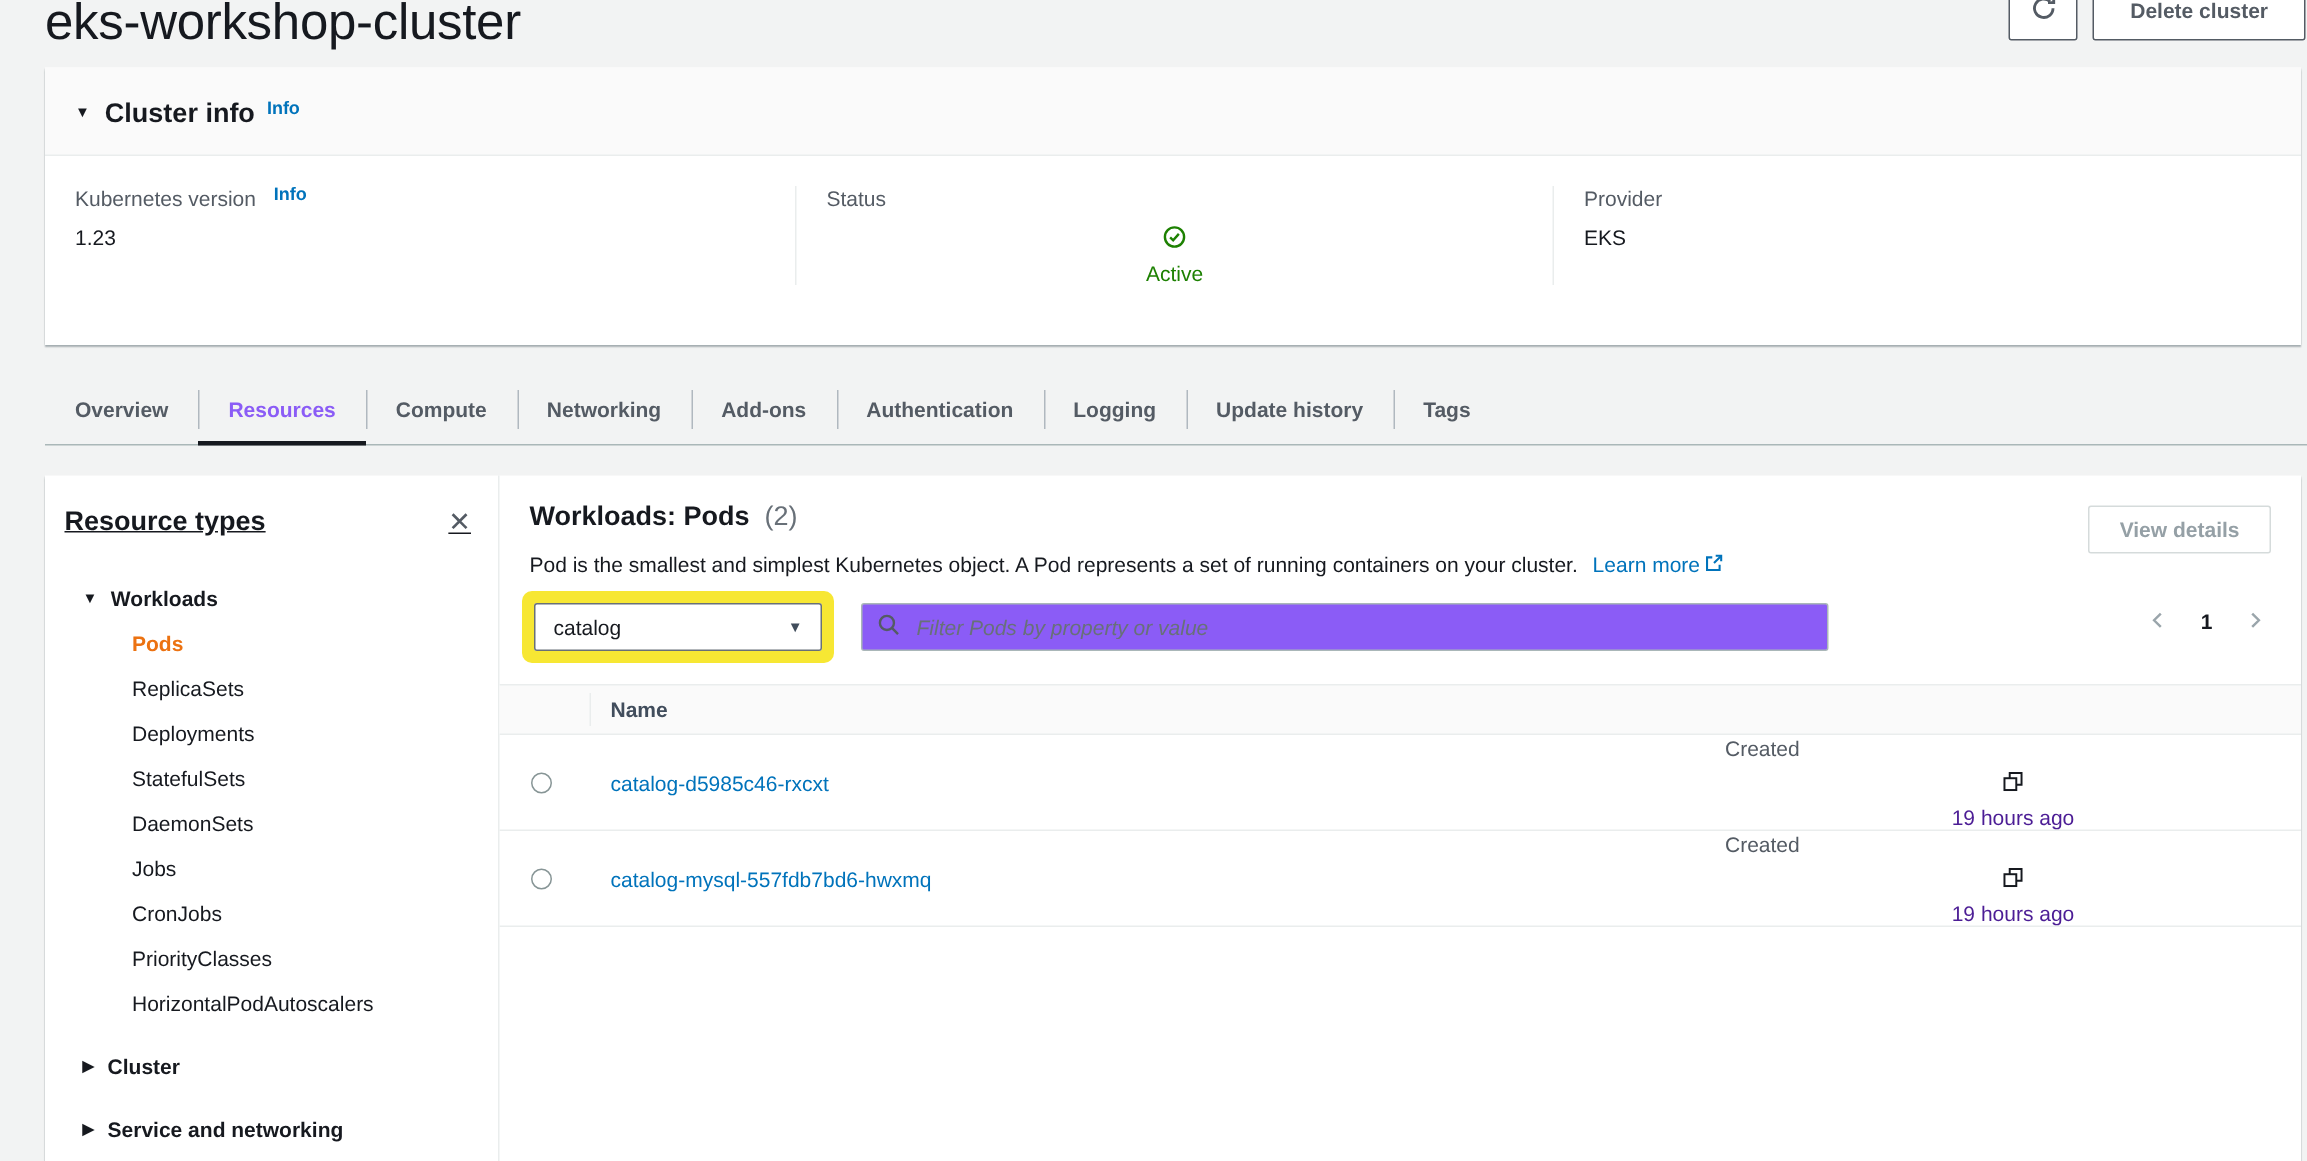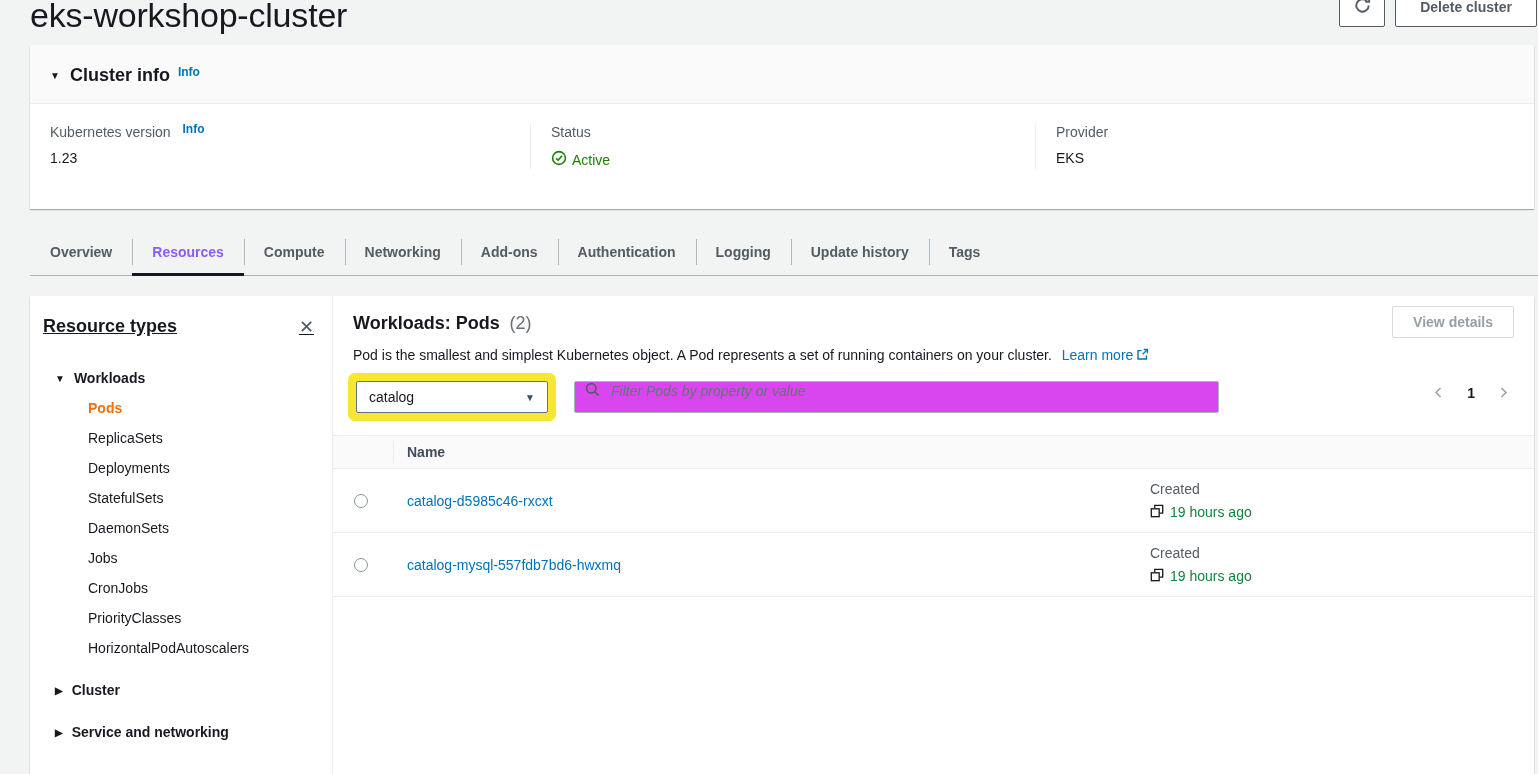--- a/index.html
+++ b/index.html
@@ -27,21 +27,21 @@
   .section-caret { font-size:10px; color:#16191f; margin-right:10px; cursor:pointer; }
   .cluster-panel-title { font-size:18px; font-weight:700; }
   .info-link { font-size:12px; font-weight:700; color:#0073bb; margin-left:8px; position:relative; top:-4px; cursor:pointer; text-decoration:none; }
   .cluster-panel-body { display:flex; padding:20px 0 40px; }
   .ci-col { padding:0 20px; }
   .ci-col-1 { width:500px; }
   .ci-col-2 { width:505px; border-left:1px solid #eaeded; }
   .ci-col-3 { flex:1; border-left:1px solid #eaeded; }
   .field-label { color:#545b64; font-size:14px; }
   .field-value { margin-top:10px; font-size:14px; color:#16191f; }
-  .status-value { display:flex; align-items:center; gap:5px; color:#1d8102; }
+  .status-value { display:flex; align-items:center; gap:5px; color:#1d8102;flex-direction:column; }
 
   
   .tabs { display:flex; margin:20px 0 0 30px; border-bottom:1px solid #aab7b8; }
   .tab { position:relative; display:flex; align-items:center; height:46px; padding:0 20px;
          font-weight:700; color:#545b64; cursor:pointer; }
   .tab + .tab::before { content:""; position:absolute; left:0; top:10px; width:1px; height:26px; background:#b0b8bf; }
   .tab.active { color:#8b5cf6; }
   .tab.active::after { content:""; position:absolute; left:0; right:0; bottom:-1px; height:3px; background:#16191f; }
 
   
@@ -59,54 +59,54 @@
   .tree-section.collapsed { margin-top:12px; }
   .tree-items { margin-left:45px; }
   .tree-item { height:30px; line-height:30px; color:#16191f; cursor:pointer; }
   .tree-item.active { color:#ec7211; font-weight:700; }
 
   
   .main { flex:1; position:relative; }
   .main-inner { padding:17px 20px 0; position:relative; }
   .main-title { font-size:18px; font-weight:700; display:inline; }
   .main-count { font-size:18px; font-weight:400; color:#687078; margin-left:6px; }
-  .view-details-btn { position:absolute; top:10px; right:20px; height:32px; padding:0 20px;
+  .view-details-btn { position:absolute; top:20px; right:20px; height:32px; padding:0 20px;
     background:#fff; border:1px solid #d5dbdb; border-radius:2px; color:#95a0a6;
     font-weight:700; font-size:14px; font-family:inherit; }
   .description { margin-top:13px; font-size:14px; color:#16191f; }
   .learn-more { color:#0073bb; text-decoration:none; margin-left:6px; cursor:pointer; }
   .ext-icon { margin-left:3px; position:relative; top:1px; }
 
   .controls { margin-top:14px; display:flex; align-items:center; position:relative; height:40px; }
   .dropdown-highlight { box-shadow:0 0 0 8px #f7e733; border-radius:2px; margin-left:3px; margin-right:26px; }
   .dropdown { width:192px; height:32px; background:#fff; border:1px solid #687078; border-radius:2px;
     display:flex; align-items:center; justify-content:space-between; padding:0 12px; cursor:pointer; }
   .dropdown-caret { font-size:10px; color:#414d5c; }
-  .search-box { width:645px; height:32px; background:#d946ef; border:1px solid #aab7b8; border-radius:2px;
-    display:flex; align-items:flex-start; gap:9px; padding:0 10px; }
+  .search-box { width:645px; height:32px; background:#8b5cf6; border:1px solid #aab7b8; border-radius:2px;
+    display:flex; align-items:center; gap:9px; padding:0 10px; }
   .search-box input { border:none; outline:none; flex:1; font-size:14px; font-family:inherit; background:transparent; color:#16191f; }
   .search-box input::placeholder { color:#687078; font-style:italic; }
   .pagination { position:absolute; right:0; top:5px; display:flex; align-items:center; gap:12px; }
   .page-arrow { background:none; border:none; padding:4px; cursor:default; display:flex; align-items:center; }
   .page-number { font-weight:700; font-size:14px; color:#16191f; padding:0 6px; }
 
   
   .table { margin-top:18px; }
   .thead { display:flex; align-items:center; height:34px; background:#fafafa;
     border-top:1px solid #eaeded; border-bottom:1px solid #eaeded; font-weight:700; color:#414d5c; }
   .trow { display:flex; align-items:center; min-height:64px; border-bottom:1px solid #eaeded; }
   .cell-sel { width:74px; padding-left:21px; display:flex; align-items:center; }
   .cell-name { flex:1; position:relative; }
   .thead .cell-name::before, .thead .cell-age::before {
     content:""; position:absolute; left:-14px; top:-3px; width:1px; height:22px; background:#eaeded; }
   .cell-age { width:384px; position:relative; }
   .radio { width:14px; height:14px; border:1px solid #879596; border-radius:50%; background:#fff; cursor:pointer; }
   .name-link { color:#0073bb; text-decoration:none; cursor:pointer; }
   .age-status { color:#545b64; }
-  .age-line { display:flex; align-items:center; gap:6px; margin-top:7px; color:#15803d; }
+  .age-line { display:flex; align-items:center; gap:6px; margin-top:7px; color:#4c1d95;flex-direction:column; }
 </style>
 </head>
 <body>
 
 <div class="page-header">
   <h1 class="page-title">eks-workshop-cluster</h1>
   <div class="header-actions">
     <button class="btn icon-btn">
       <span>
         <svg width="19" height="19" viewBox="0 0 16 16">

